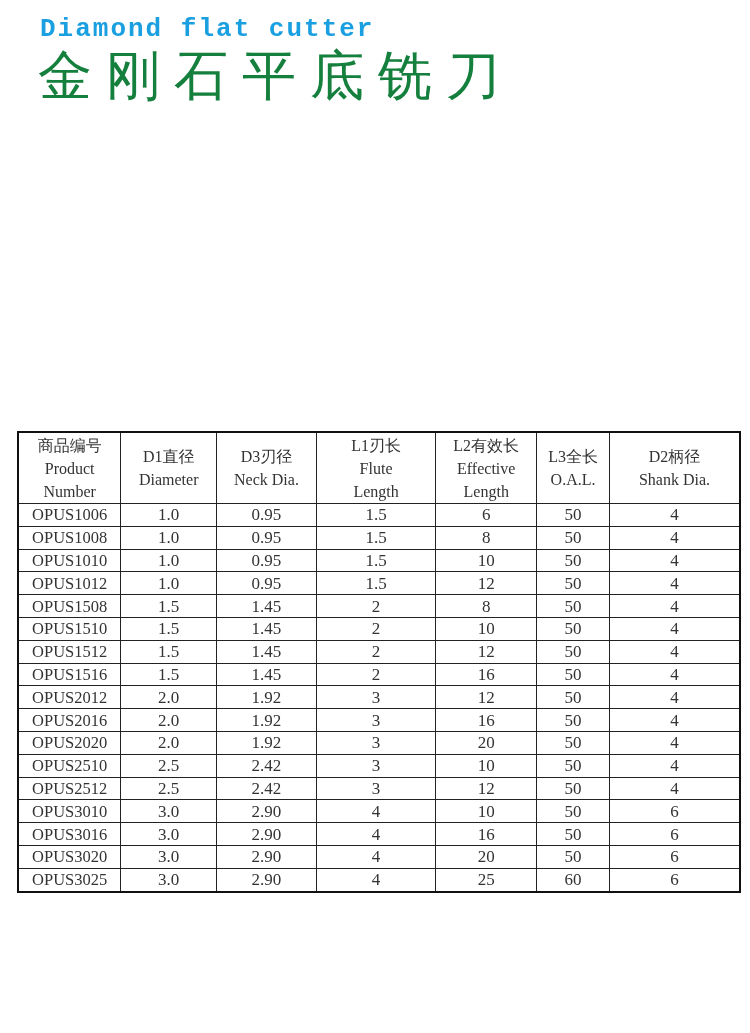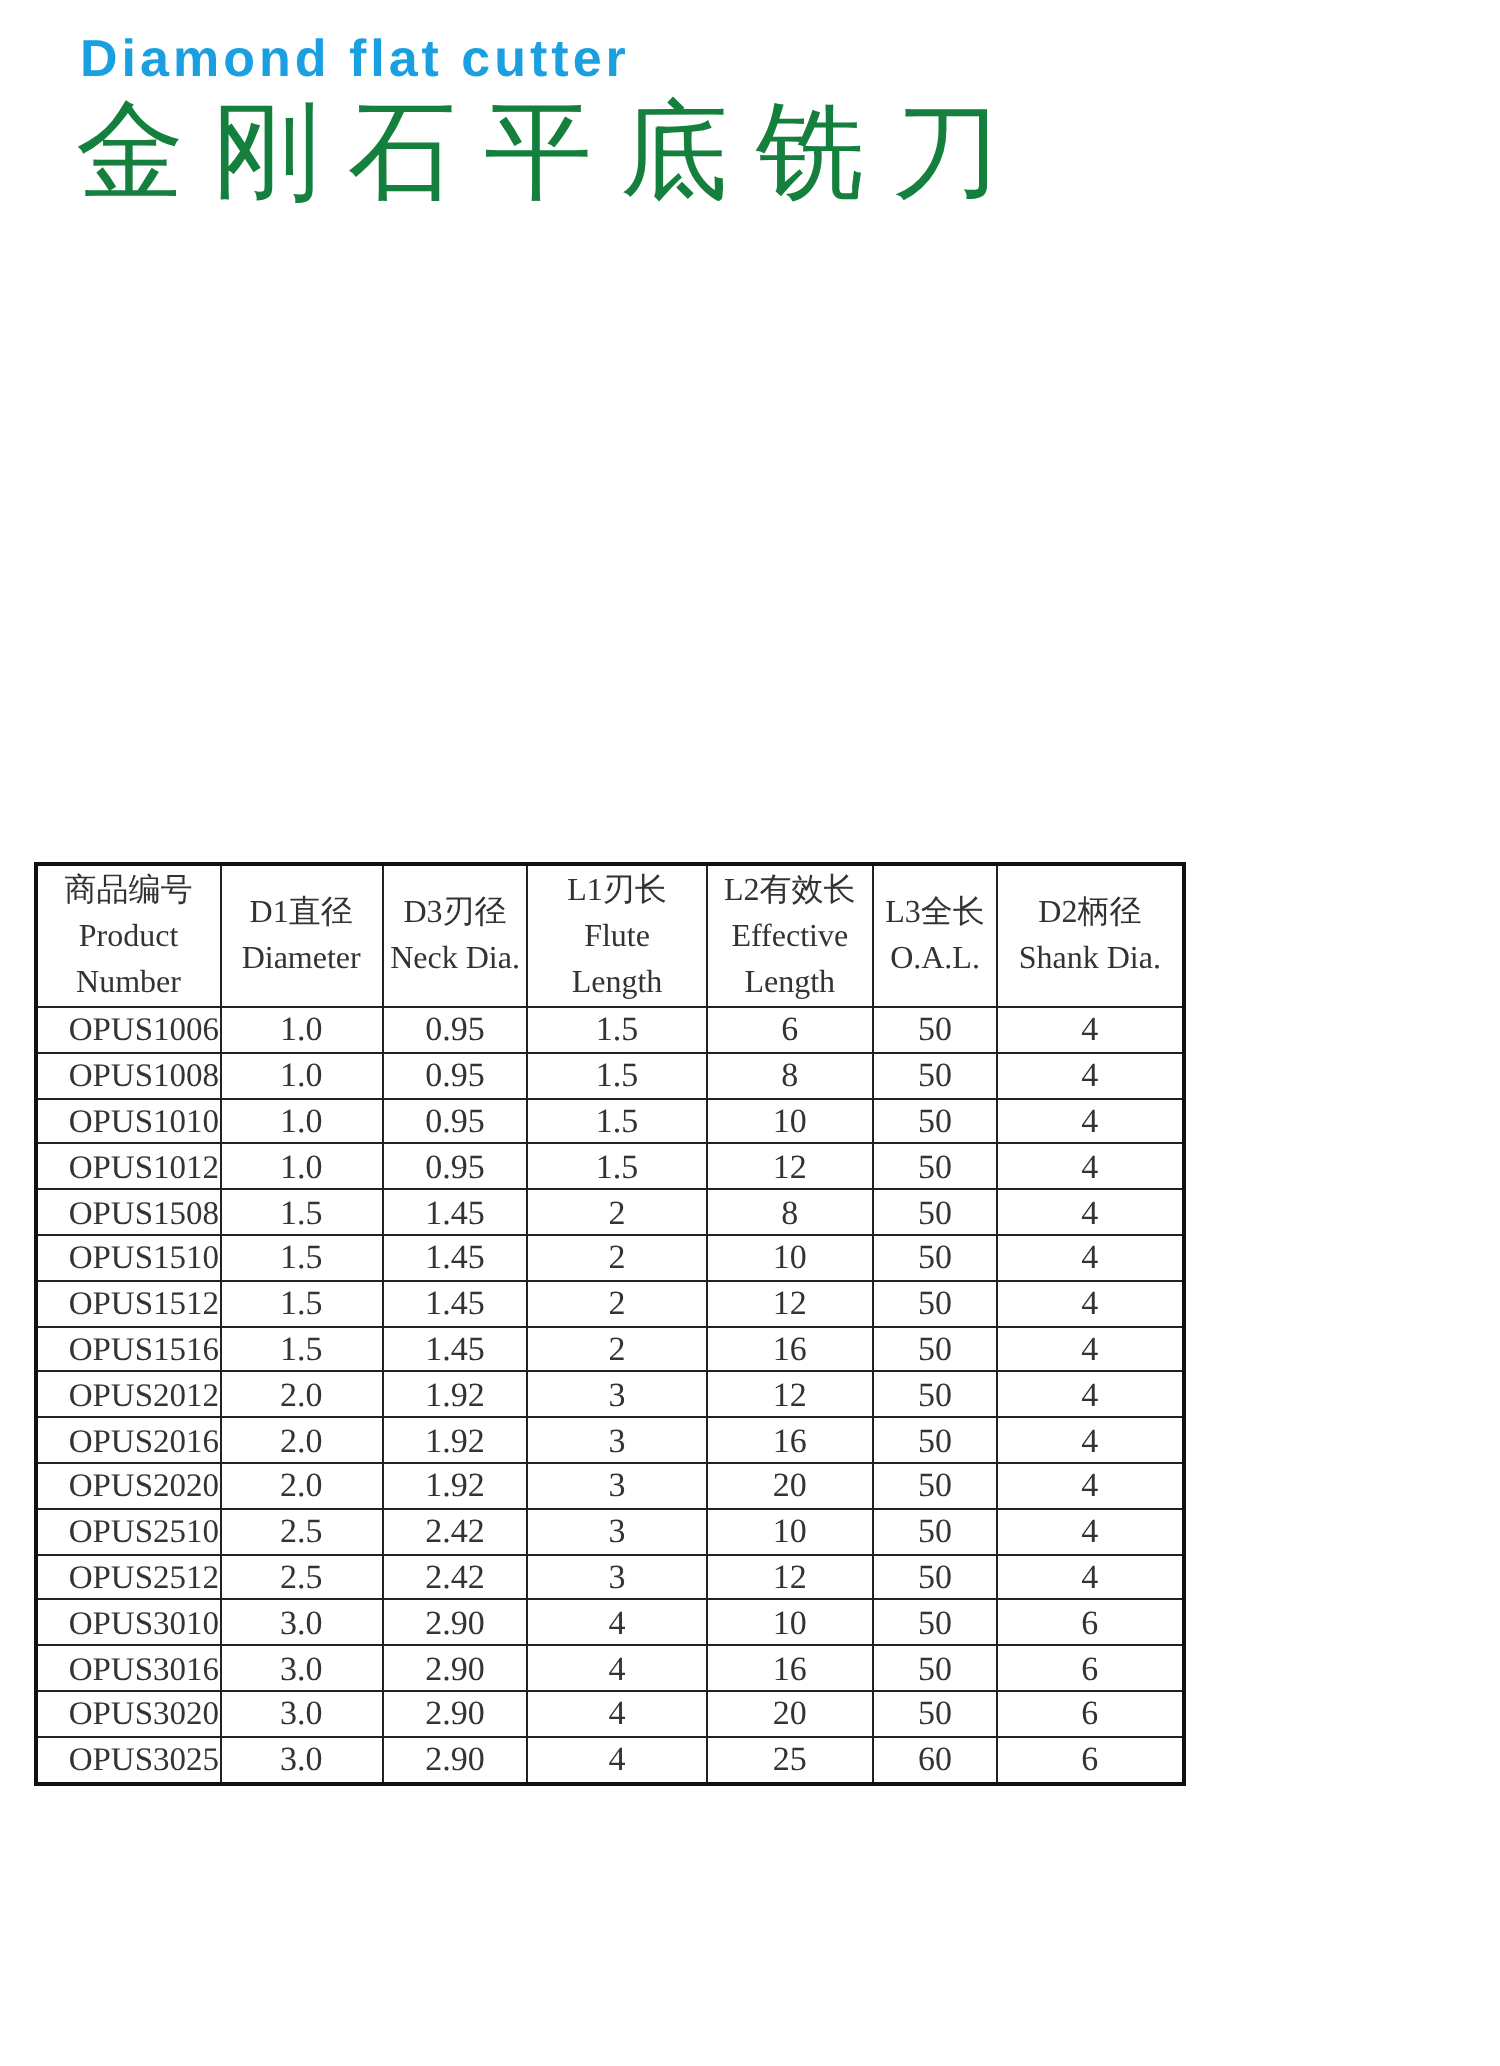--- a/index.html
+++ b/index.html
@@ -1,23 +1,23 @@
 <!DOCTYPE html>
 <html><head>
 <meta charset="utf-8">
 <style>
   html, body { margin:0; padding:0; background:#ffffff; }
   body { width:750px; height:1033px; position:relative; overflow:hidden; font-family:"Liberation Serif", serif; }
-  .title-en { position:absolute; left:40px; top:14px; font-family:Liberation Sans, sans-serif; font-weight:bold; font-size:26px; color:#1a9fe0; letter-spacing:2px; }
+  .title-en { position:absolute; left:40px; top:14px; font-family:Liberation Mono, monospace; font-weight:bold; font-size:26px; color:#1a9fe0; letter-spacing:2px; }
   .title-zh { position:absolute; left:38px; top:46px; font-family:"DejaVu Sans", sans-serif; font-size:54px; color:#15803d; letter-spacing:14px; line-height:60px; }
-  table { position:absolute; left:17px; top:431px; width:576px; border-collapse:collapse; border:2px solid #111; }
+  table { position:absolute; left:17px; top:431px; width:724px; border-collapse:collapse; border:2px solid #111; }
   th, td { border:1.5px solid #222; text-align:center; color:#333; padding:0; }
   th { font-weight:normal; font-size:16px; line-height:23px; height:70px; color:#333; }
   td { font-size:17px; height:21.8px; line-height:21px; font-family:"Liberation Serif", serif; }
-  td.pn { font-size:16.5px;text-align:right; }
+  td.pn { font-size:16.5px; }
 </style>
 </head>
 <body>
 
 <div class="title-en">Diamond flat cutter</div>
 <div class="title-zh">金刚石平底铣刀</div>
 
 <table>
   <colgroup>
     <col style="width:103px">

